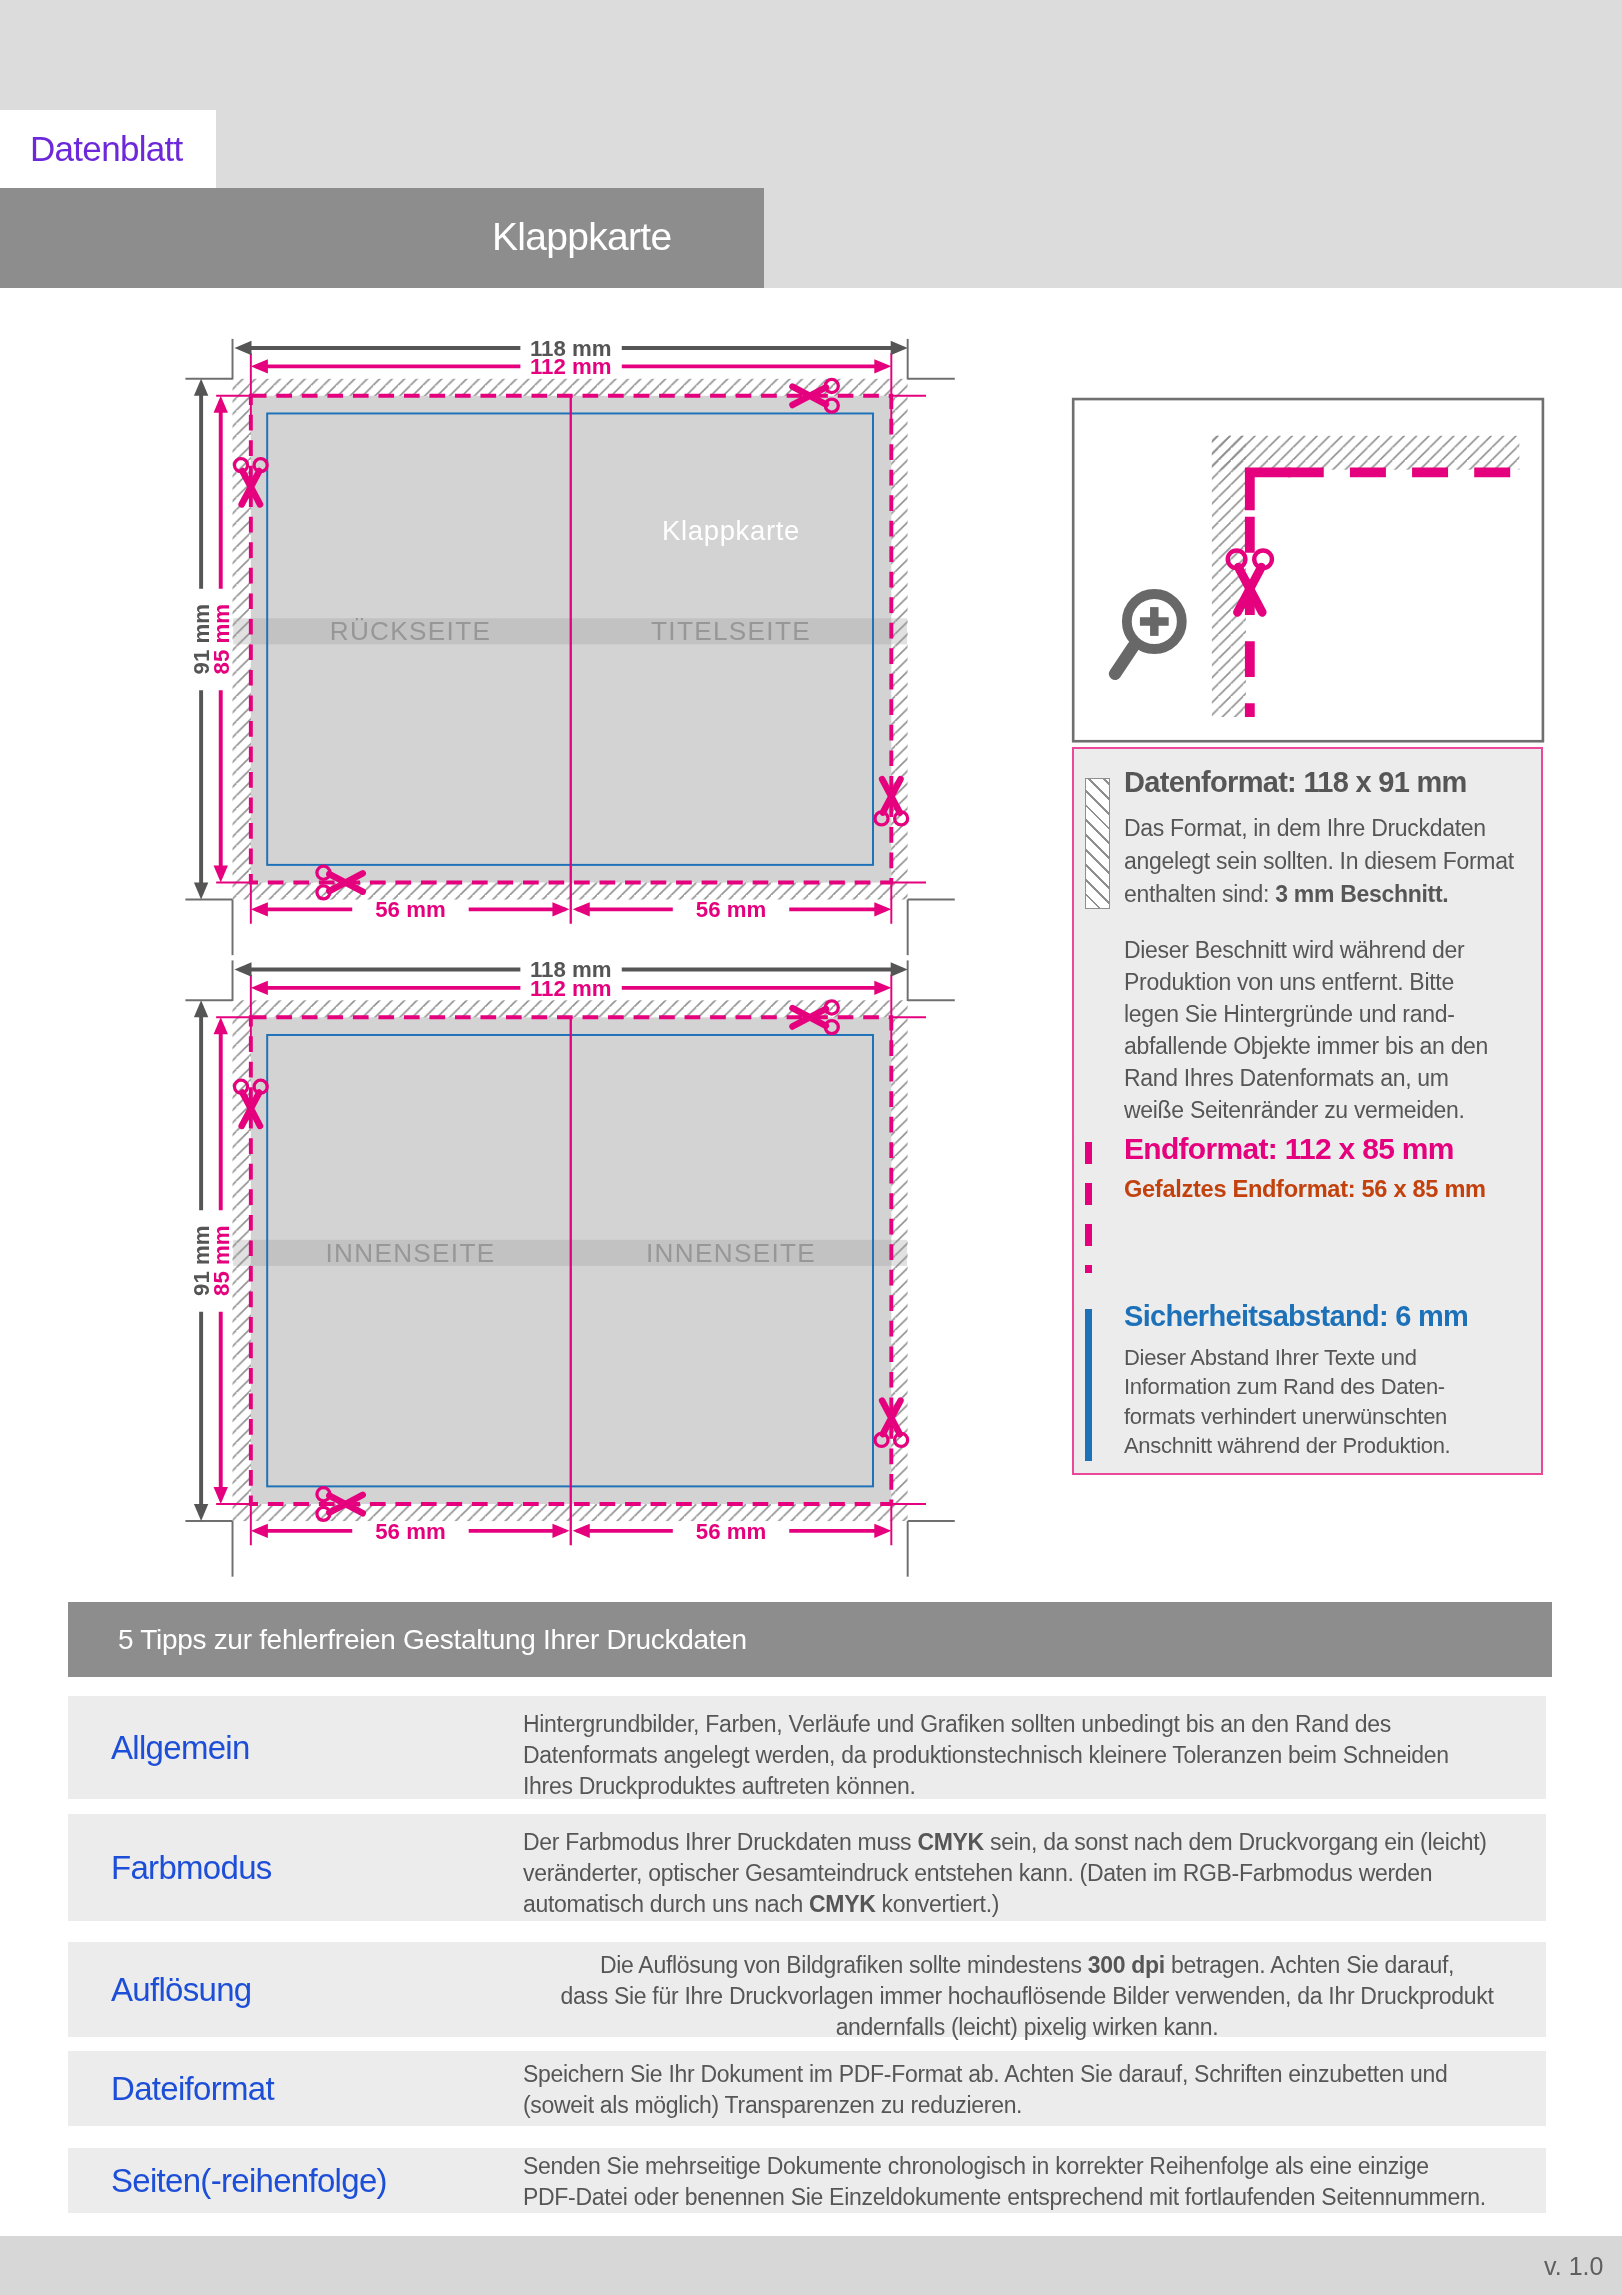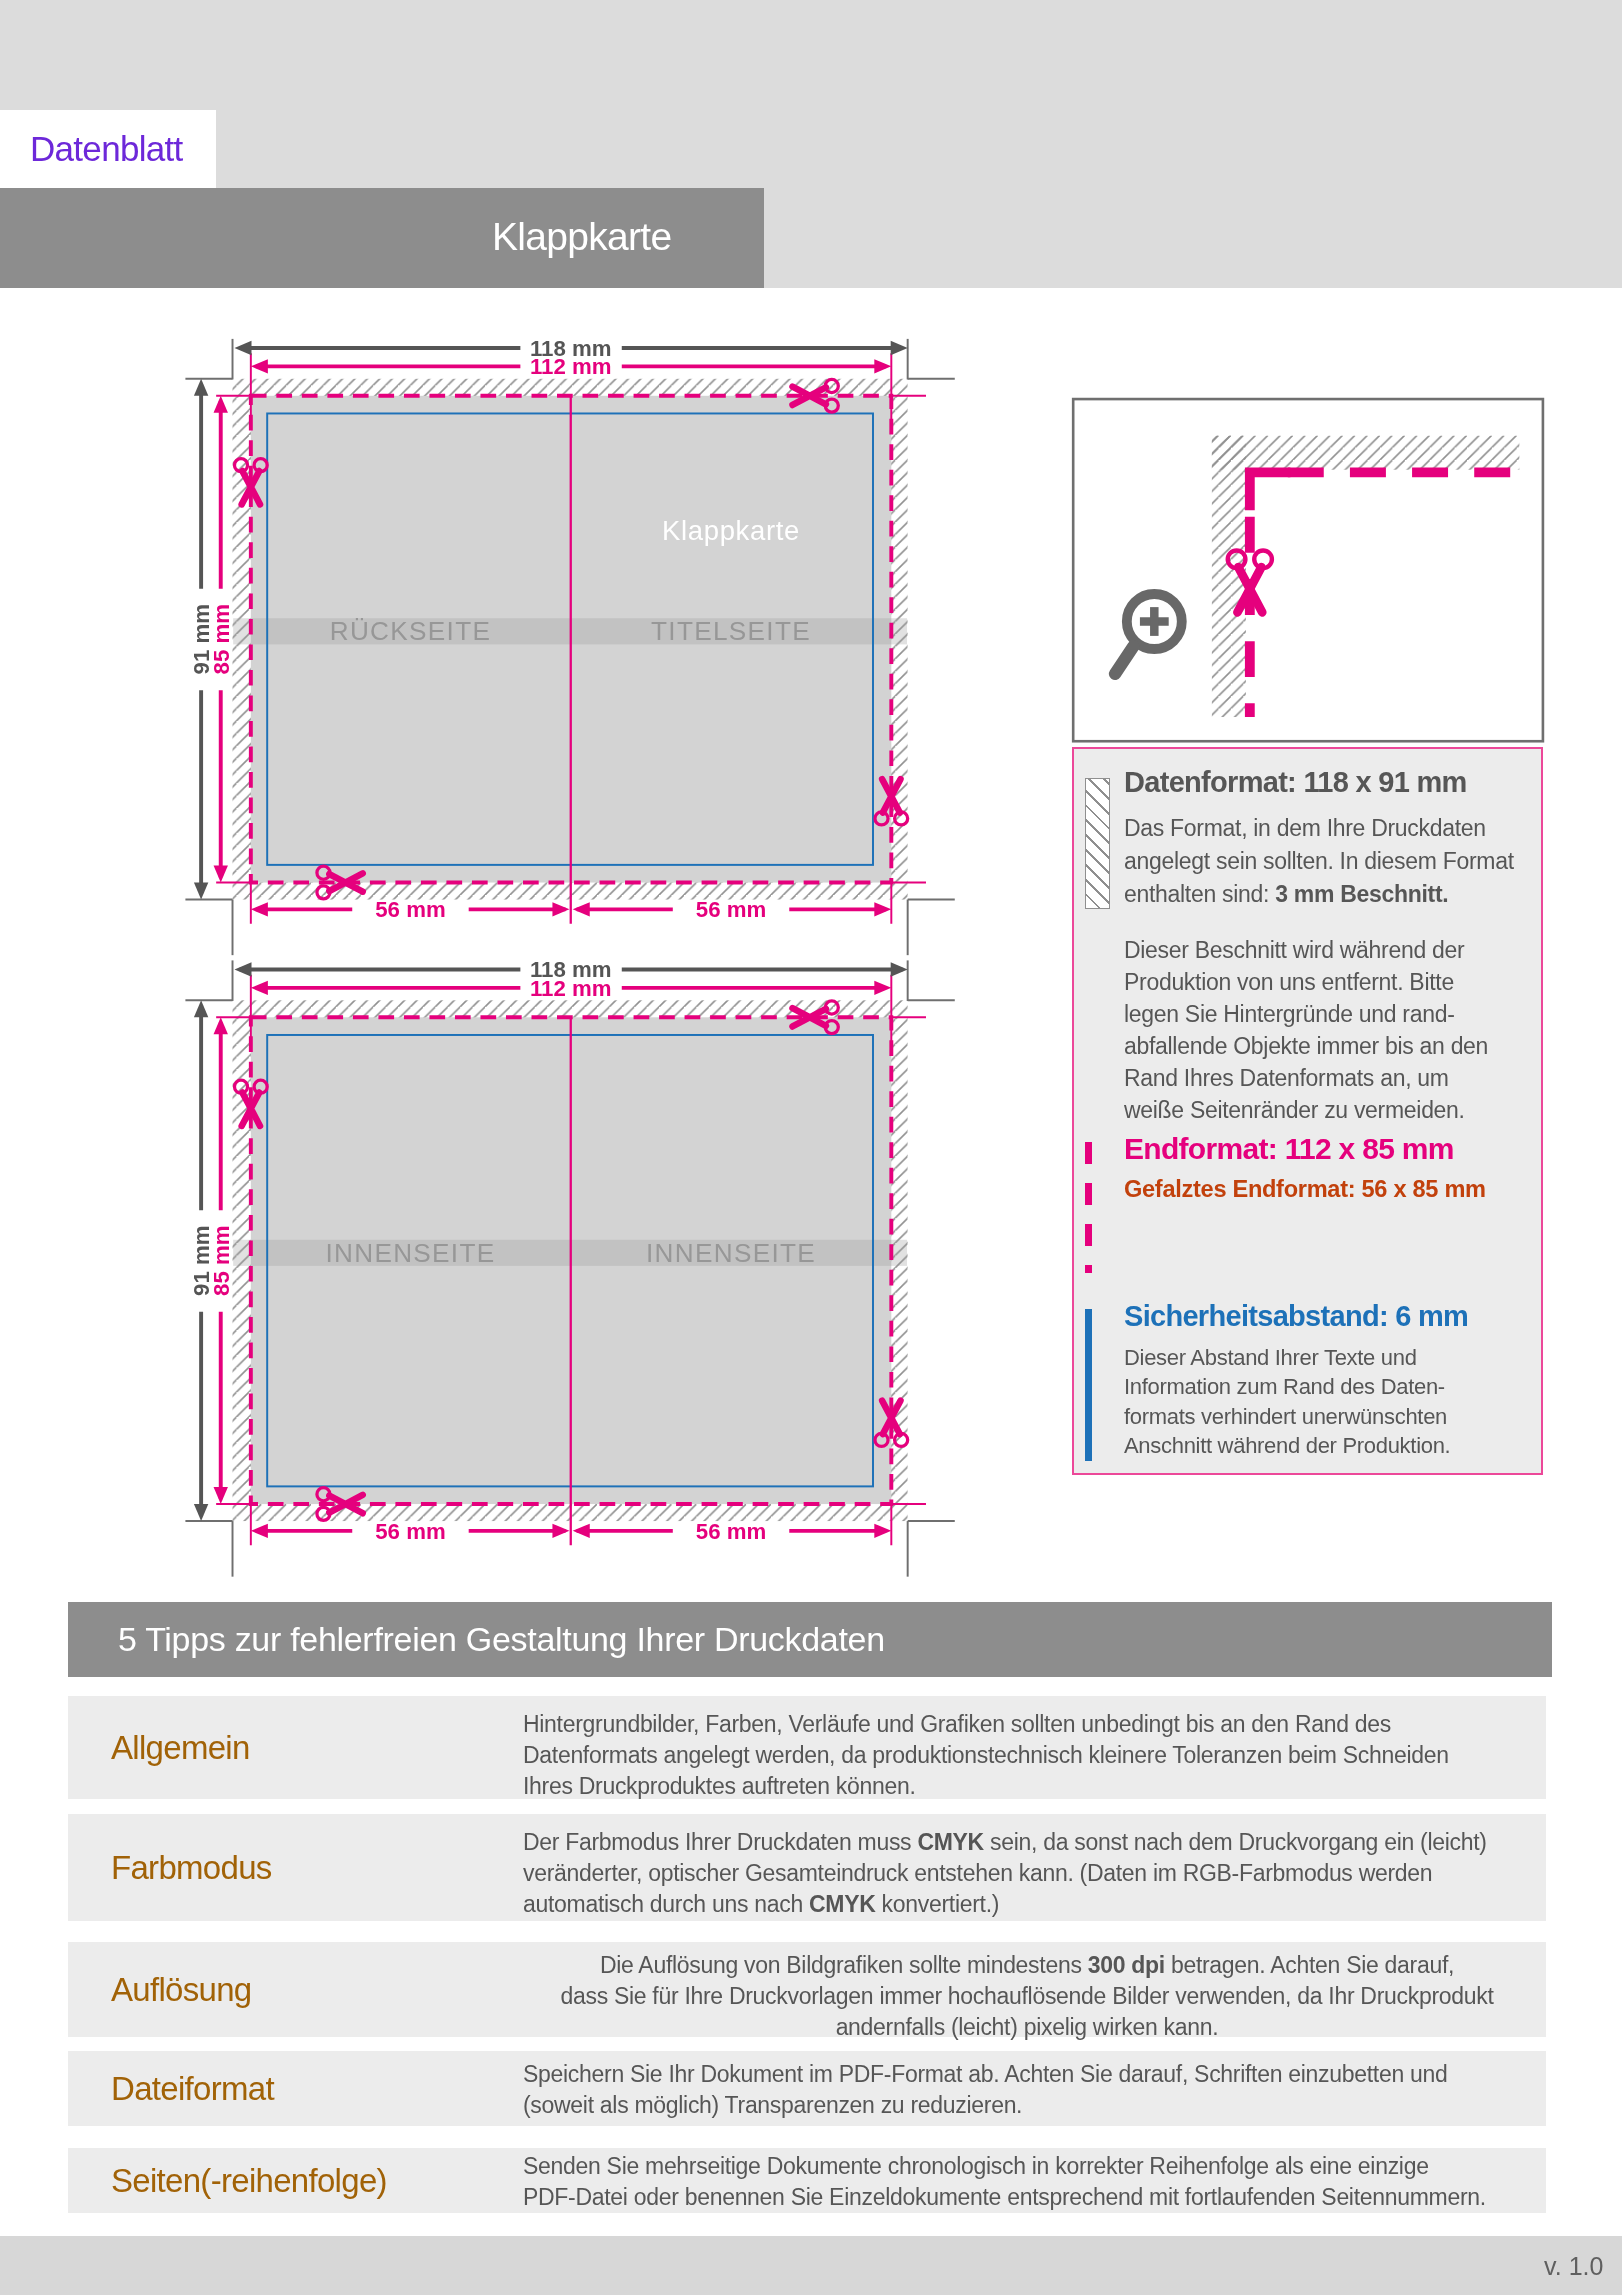--- a/index.html
+++ b/index.html
@@ -25,24 +25,24 @@
           white-space:pre-line;letter-spacing:-0.3px;}
   .p-body b{font-weight:700;}
   .mag-dashbar{position:absolute;left:11px;top:393px;width:6.5px;height:131px;background:
       repeating-linear-gradient(180deg,#e5007d 0 22px, transparent 22px 41px);}
   .p-h2{position:absolute;left:50px;top:383px;font-size:30px;font-weight:700;color:#e5007d;letter-spacing:-0.7px;}
   .p-h2b{position:absolute;left:50px;top:427px;font-size:23.6px;font-weight:700;color:#c2410c;letter-spacing:-0.3px;}
   .blue-bar{position:absolute;left:11px;top:560px;width:6.5px;height:152px;background:#1d71b8;}
   .p-h3{position:absolute;left:50px;top:551px;font-size:29px;font-weight:700;color:#1d71b8;letter-spacing:-0.7px;}
   
   .tips-bar{left:68px;top:1602px;width:1484px;height:75px;background:#8d8d8d;display:flex;align-items:center;z-index:2;}
-  .tips-bar span{padding-left:50px;font-size:34px;color:#ffffff;letter-spacing:-0.3px;text-align:right;}
+  .tips-bar span{padding-left:50px;font-size:28px;color:#ffffff;letter-spacing:-0.3px;text-align:right;}
   .tip-row{left:68px;width:1478px;background:#ececec;z-index:2;}
   .tip-label{position:absolute;left:43px;top:0;height:100%;display:flex;align-items:center;
-             font-size:33px;color:#a16207;letter-spacing:-0.7px;}
+             font-size:33px;color:#1d4ed8;letter-spacing:-0.7px;}
   .tip-text{position:absolute;left:455px;top:13px;width:1008px;font-size:23px;line-height:31px;
             color:#565656;white-space:pre-line;letter-spacing:-0.3px;}
   .tip-text b{font-weight:700;}
   .footer{left:0;top:2236px;width:1623px;height:60px;background:#d7d7d7;z-index:2;}
   .footer span{position:absolute;right:19.6px;top:0;line-height:60px;font-size:25px;color:#5f5f5f;}
 </style>
 </head>
 <body>
 
 <div id="page">

